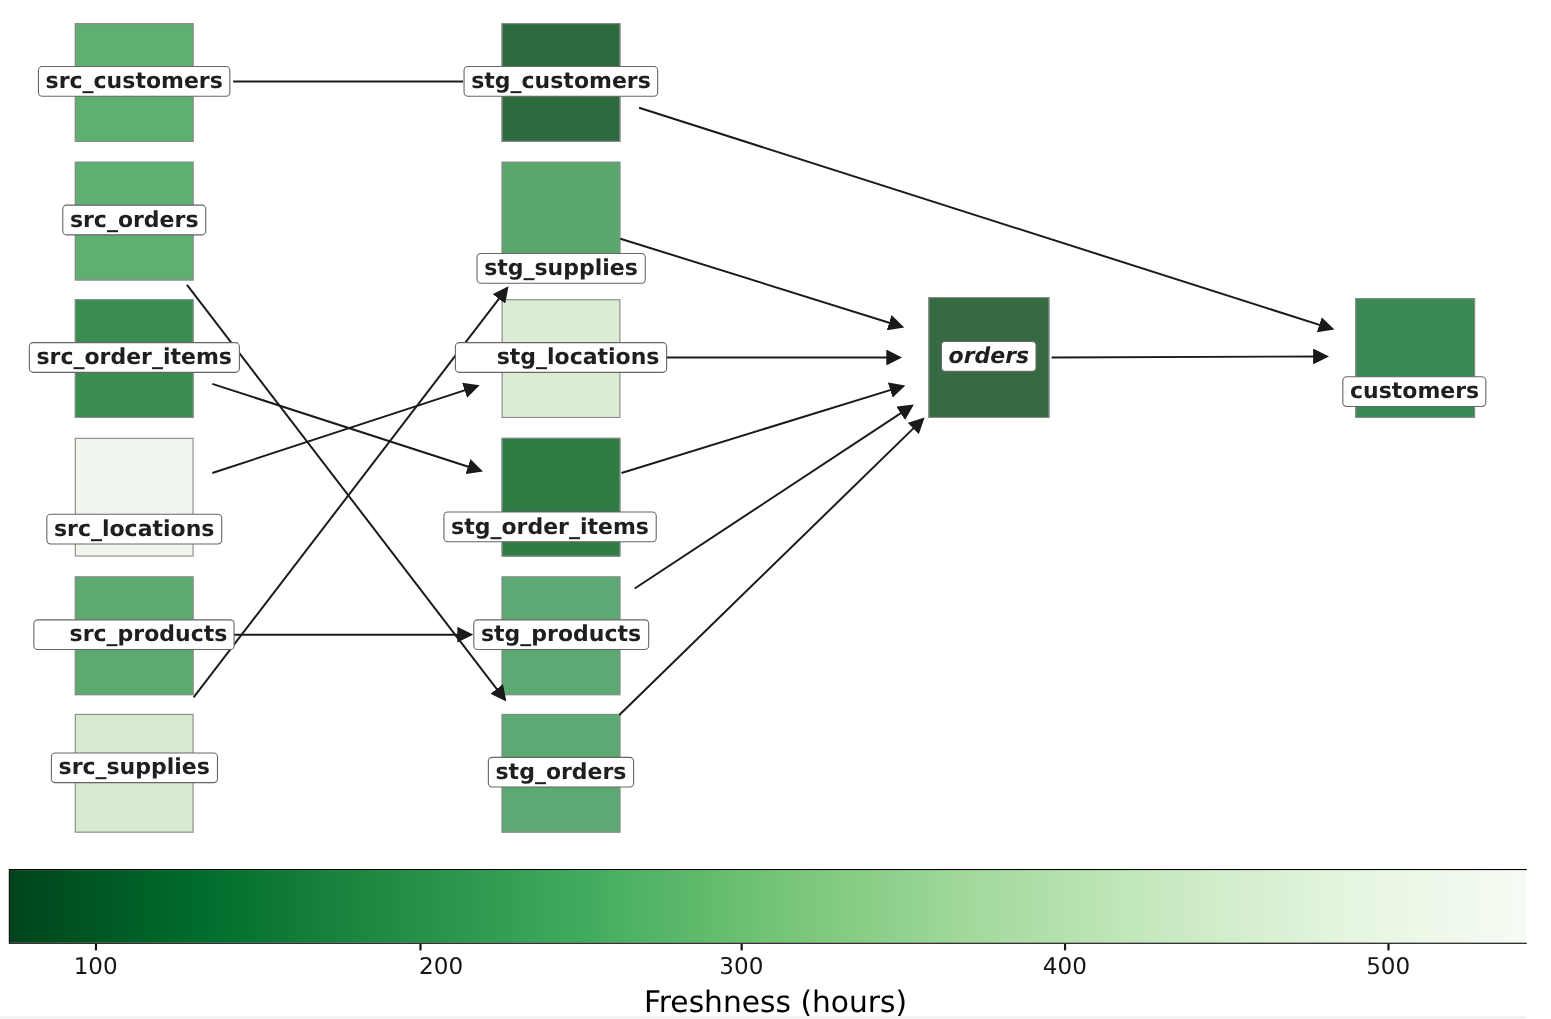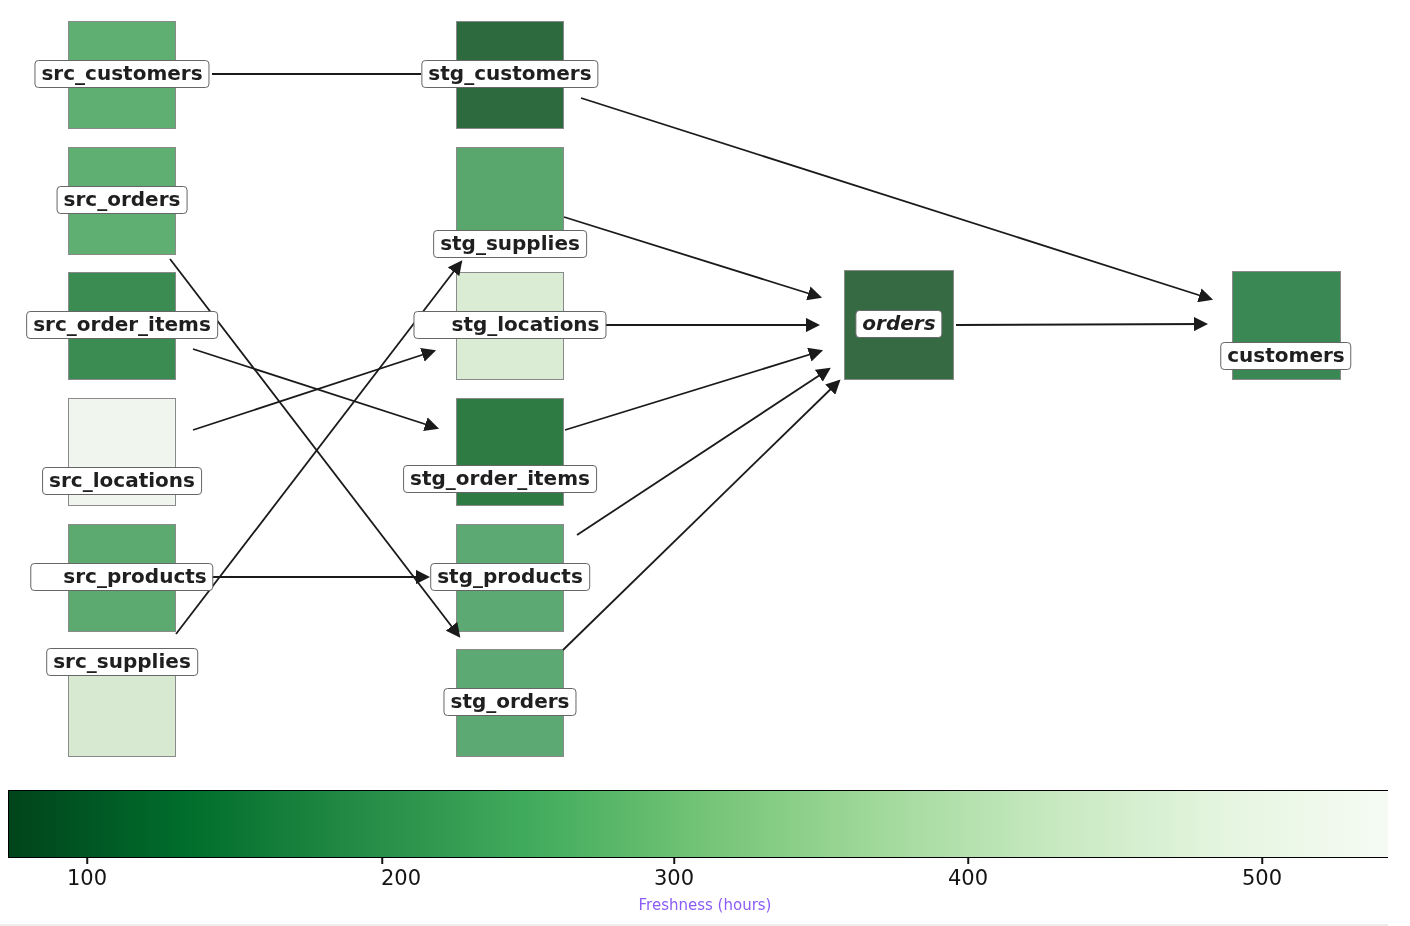--- a/index.html
+++ b/index.html
@@ -64,22 +64,22 @@
   .cbar-tick-label {
     position: absolute;
     transform: translateX(-50%);
     font-size: 21px;
     color: #141414;
     white-space: nowrap;
   }
   .cbar-label {
     position: absolute;
     transform: translateX(-50%);
-    font-size: 15px;
-    color: #8b5cf6;
+    font-size: 27px;
+    color: #000000;
     white-space: nowrap;
   }
   .bottom-hairline {
     position: absolute;
     left: 0;
     bottom: 0;
     width: 100%;
     height: 2px;
     background: #ededed;
   }
@@ -123,21 +123,21 @@
       <line x1="577" y1="535" x2="829" y2="369" stroke="#1a1a1a" stroke-width="1.8" marker-end="url(#arrowhead)"></line>
       <line x1="563" y1="650" x2="839" y2="381" stroke="#1a1a1a" stroke-width="1.8" marker-end="url(#arrowhead)"></line>
       <line x1="956" y1="325" x2="1206" y2="324" stroke="#1a1a1a" stroke-width="1.8" marker-end="url(#arrowhead)"></line>
     </svg>
   <div id="labels">
       <div class="node-label" style="left: 122px; top: 74px;">src_customers</div>
       <div class="node-label" style="left: 122px; top: 200px;">src_orders</div>
       <div class="node-label" style="left: 122px; top: 325px; text-align: right;">src_order_items</div>
       <div class="node-label" style="left: 122px; top: 451px; margin-top: 30px;">src_locations</div>
       <div class="node-label" style="left: 122px; top: 577px; padding-left: 32px;">src_products</div>
-      <div class="node-label" style="left: 122px; top: 662px; text-align: center;">src_supplies</div>
+      <div class="node-label" style="left: 122px; top: 698px; text-align: center;">src_supplies</div>
       <div class="node-label" style="left: 510px; top: 74px;">stg_customers</div>
       <div class="node-label" style="left: 510px; top: 200px; margin-top: 44px;">stg_supplies</div>
       <div class="node-label" style="left: 510px; top: 325px; padding-left: 37px;">stg_locations</div>
       <div class="node-label" style="left: 500px; top: 451px; margin-top: 28px;">stg_order_items</div>
       <div class="node-label" style="left: 510px; top: 577px;">stg_products</div>
       <div class="node-label" style="left: 510px; top: 702px;">stg_orders</div>
       <div class="node-label" style="left: 899px; top: 324px; font-style: italic;">orders</div>
       <div class="node-label" style="left: 1286px; top: 324px; margin-top: 32px;">customers</div>
     </div>
 

